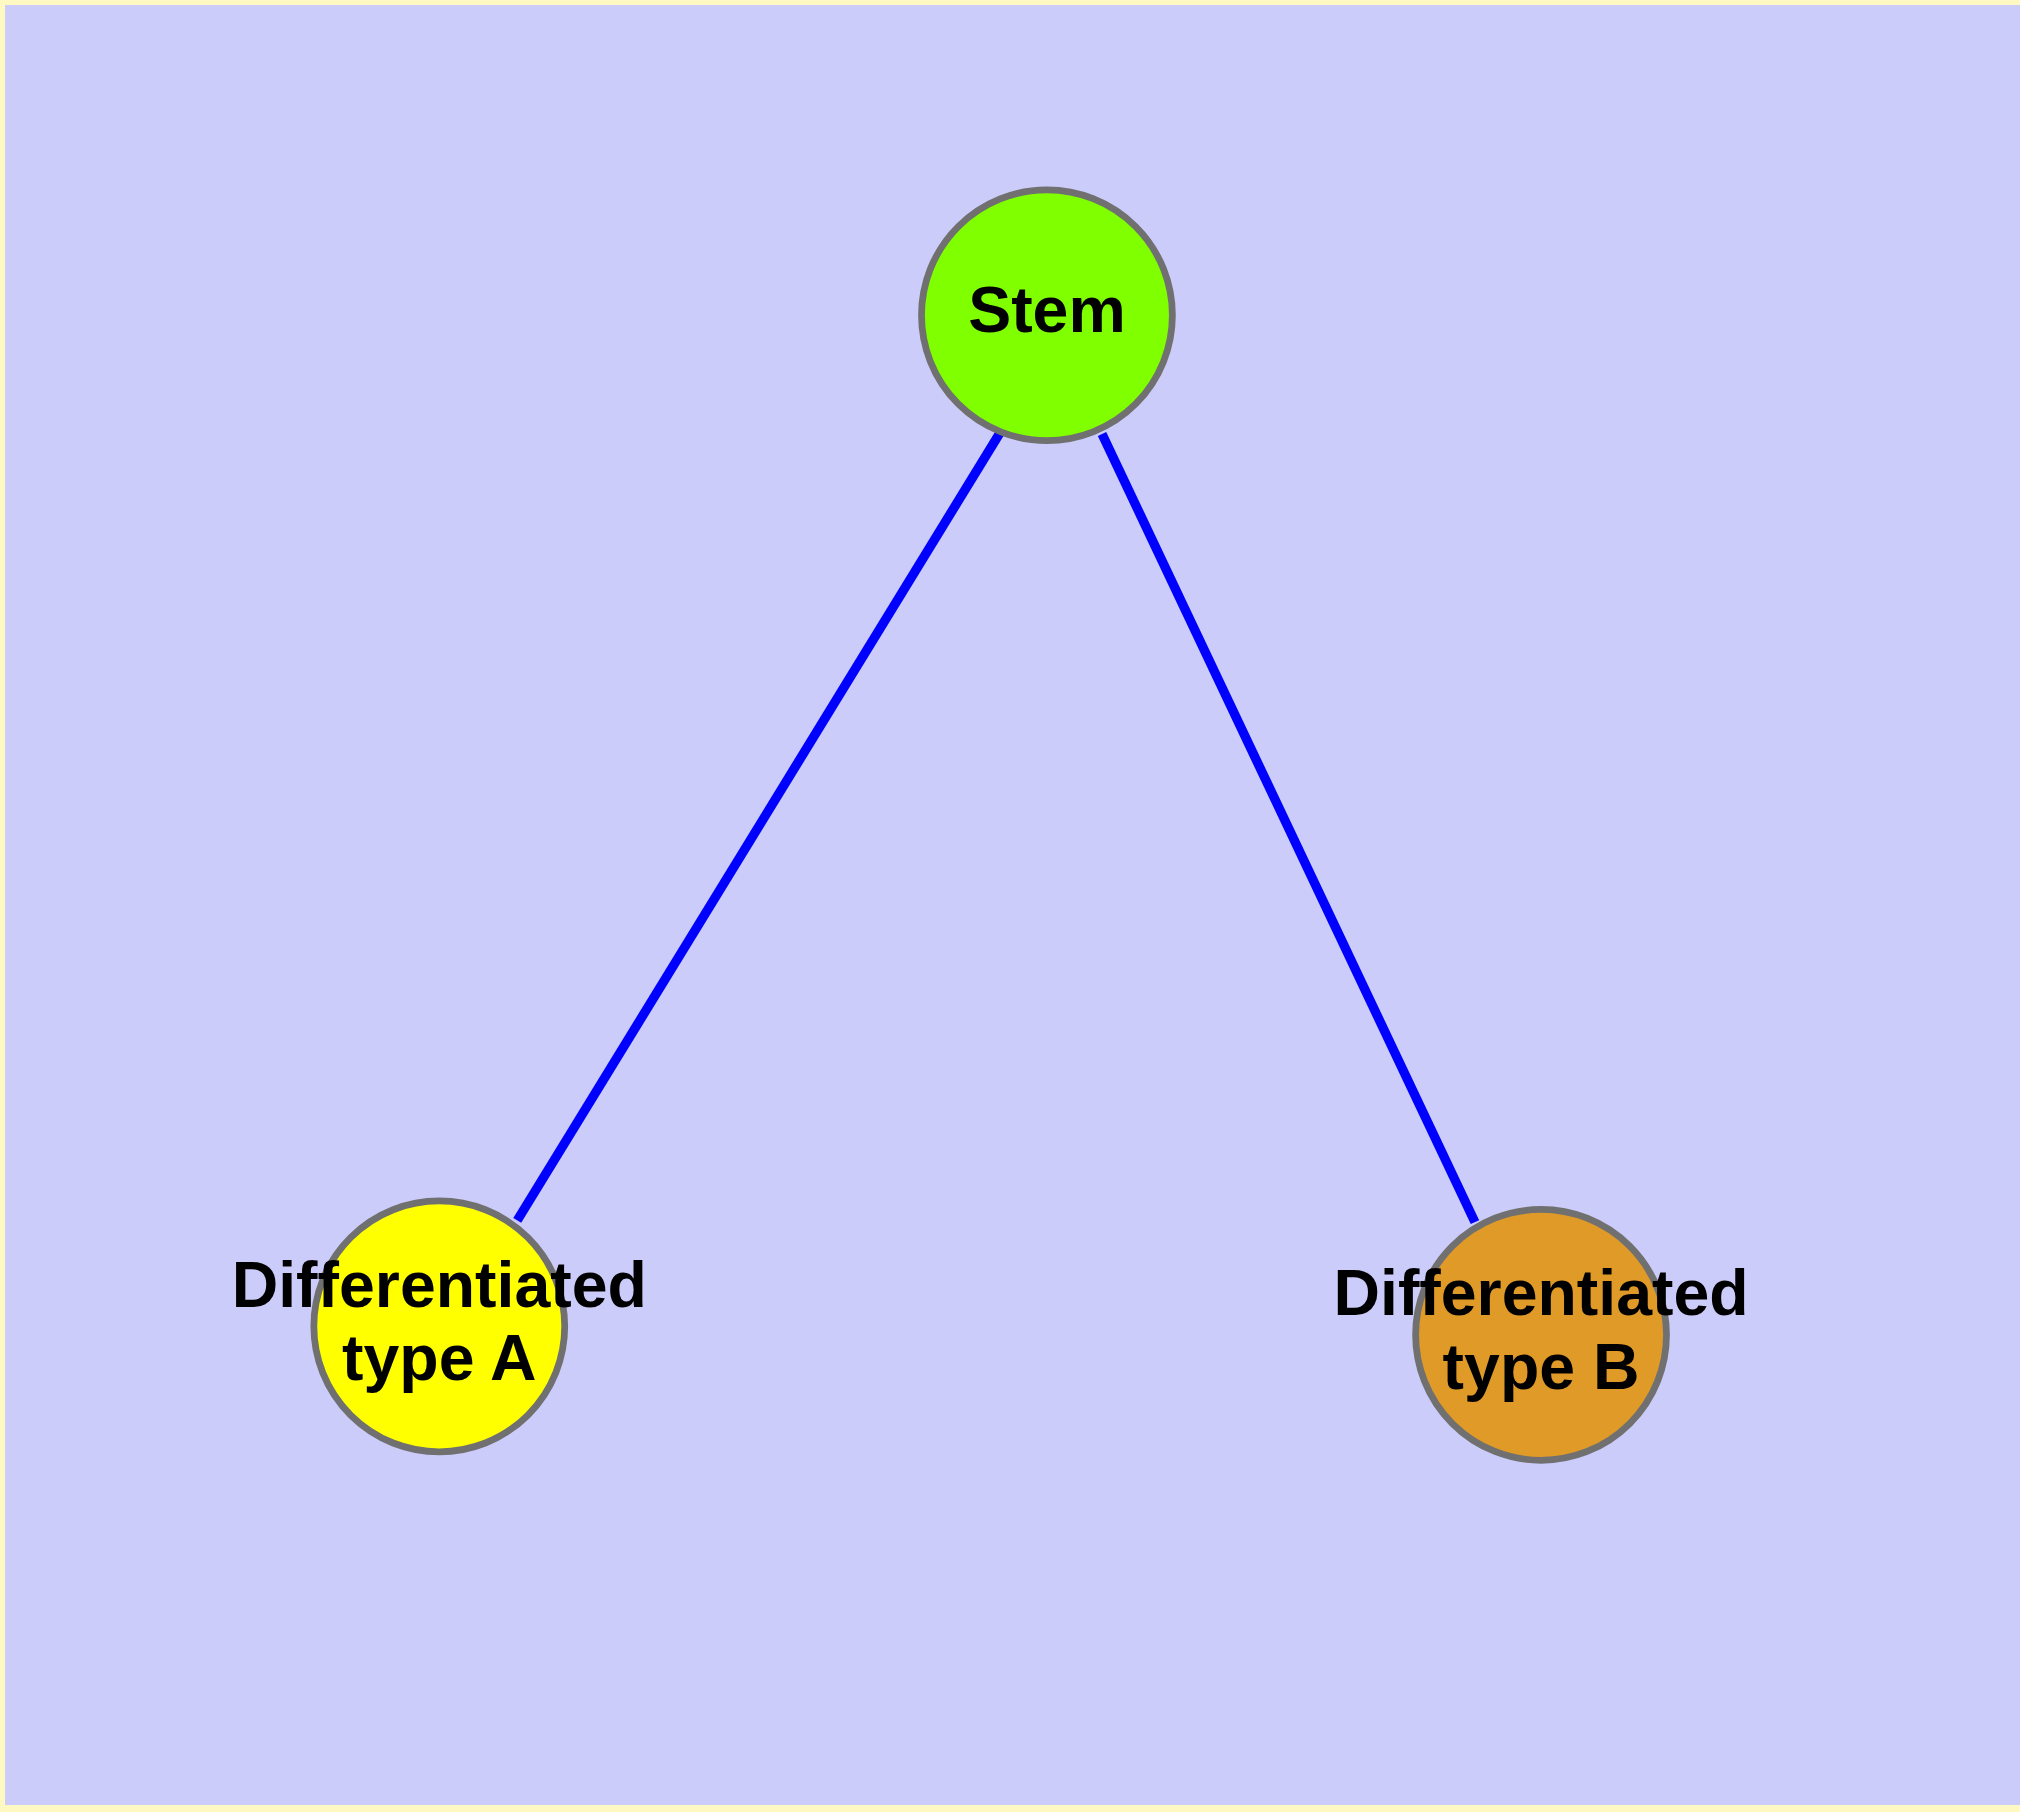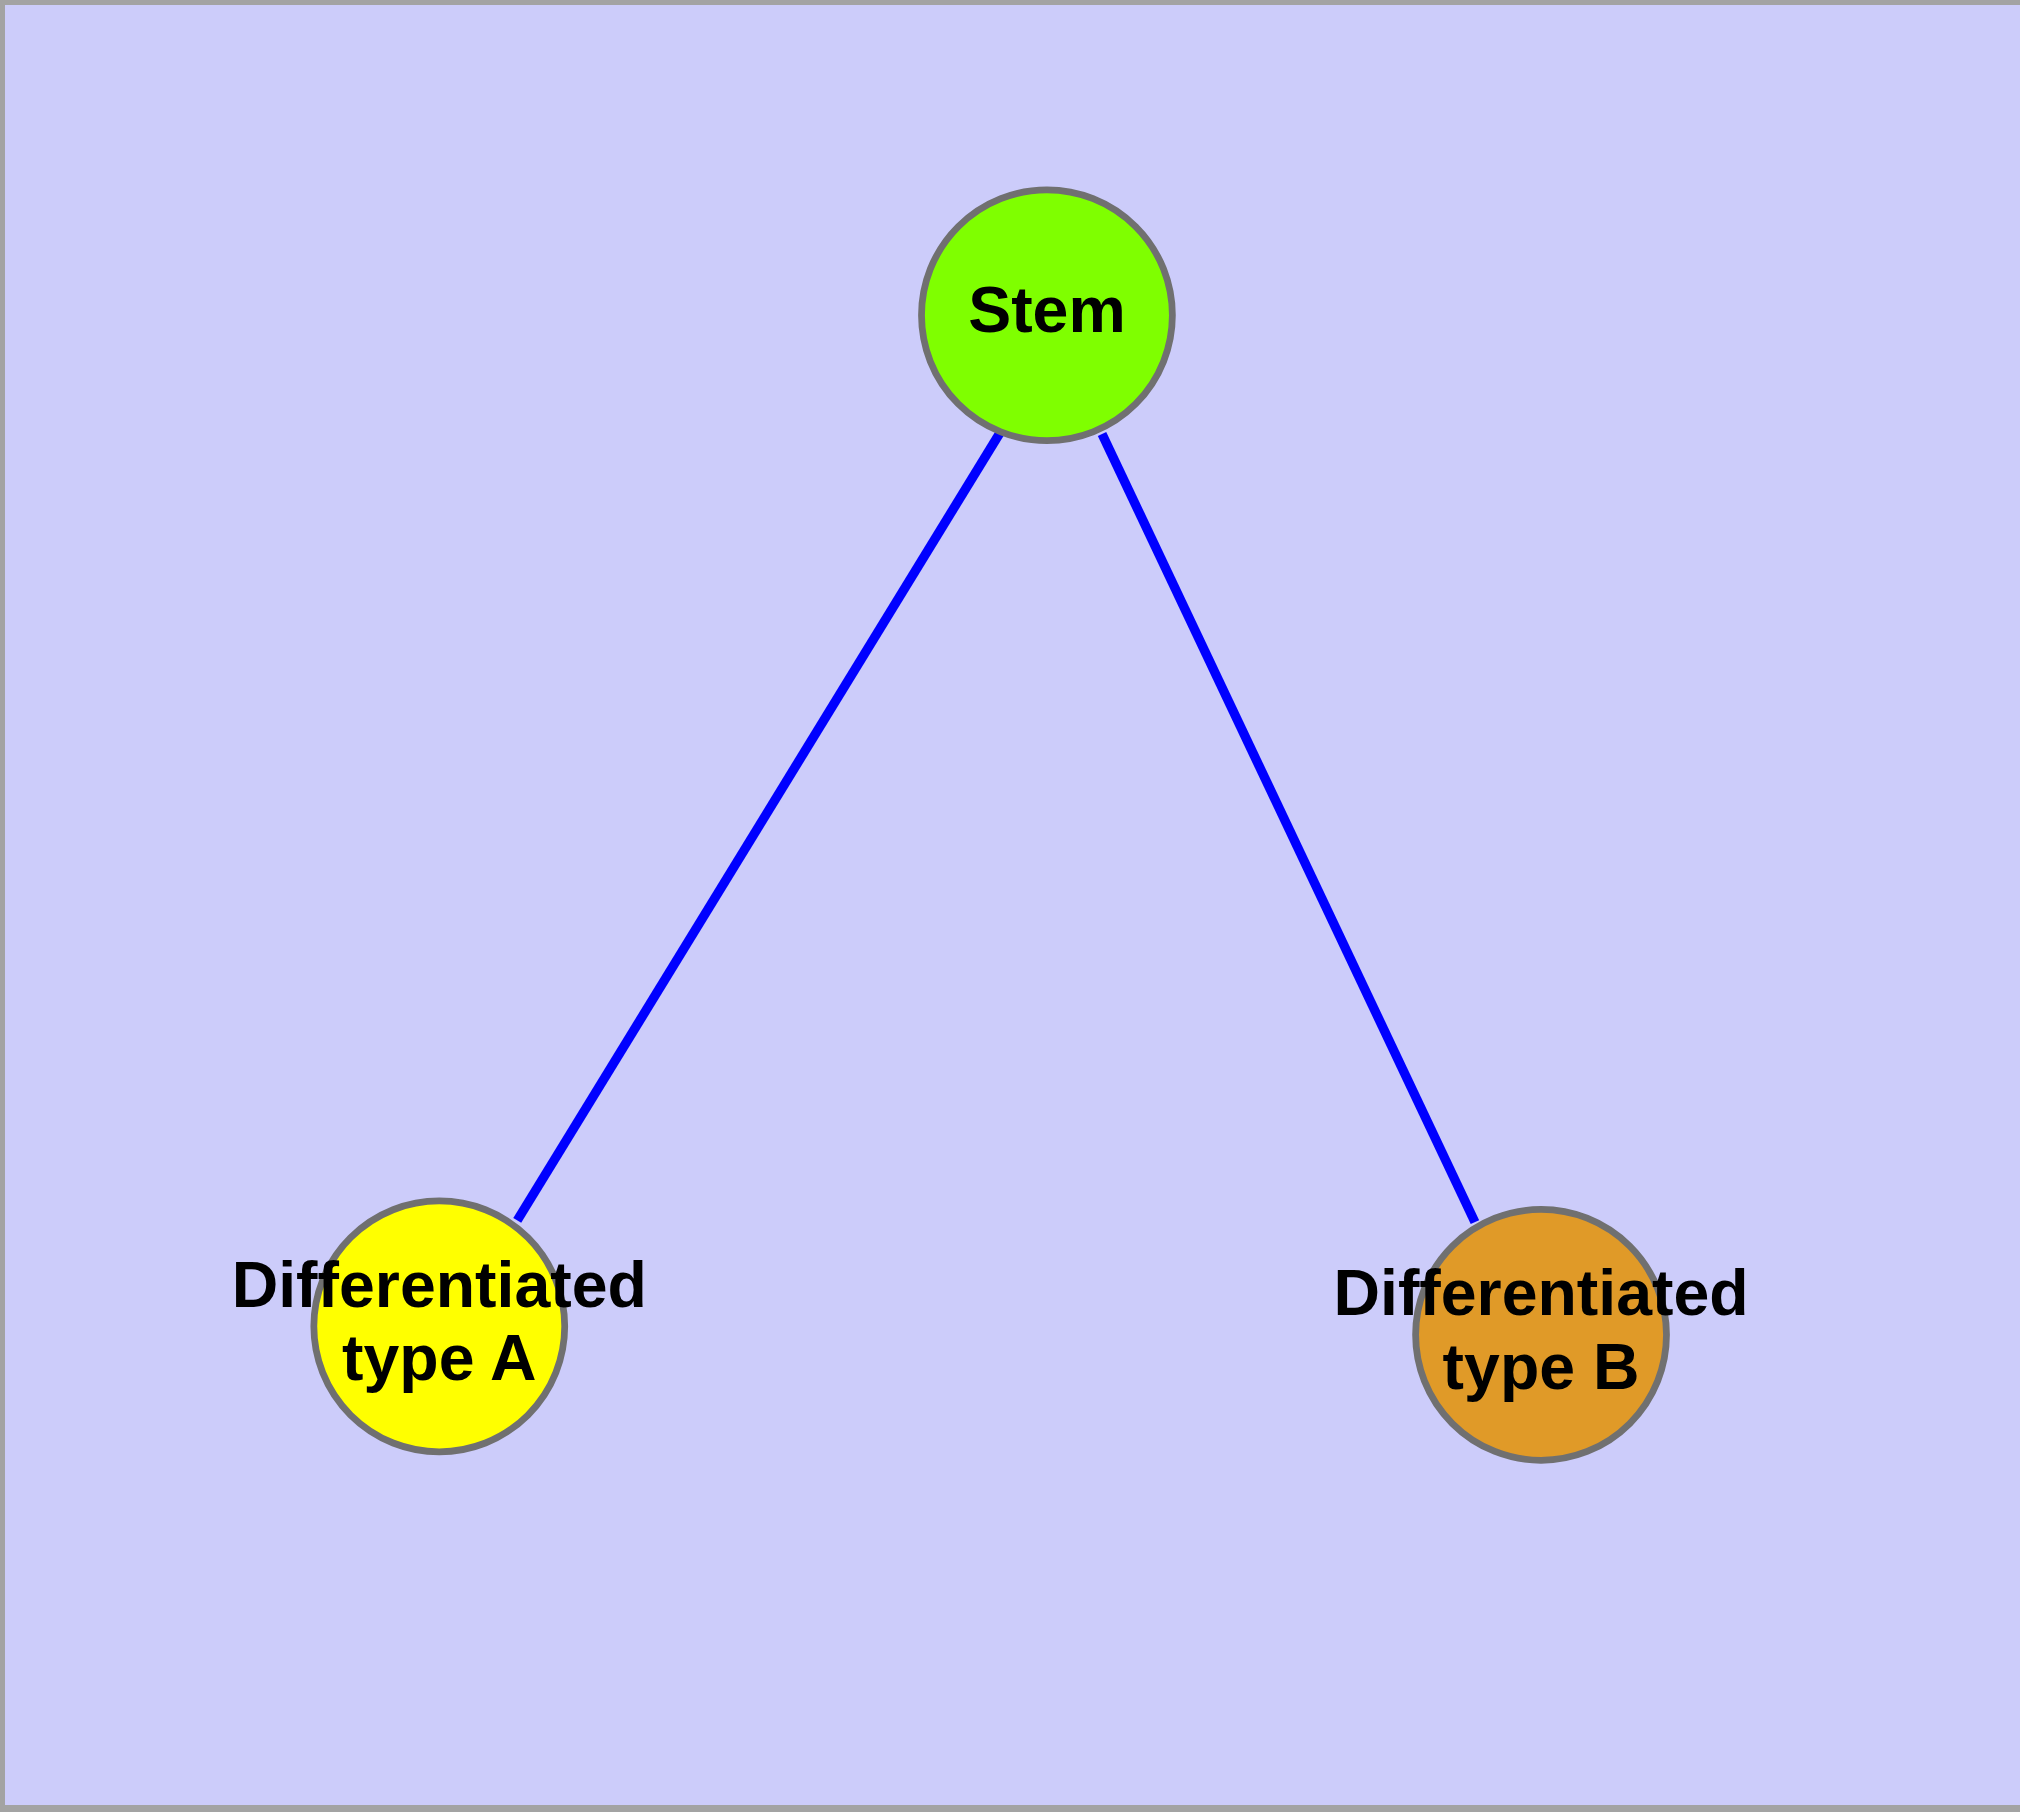--- a/index.html
+++ b/index.html
@@ -4,21 +4,21 @@
 <style>
   html, body {
     margin: 0;
     padding: 0;
     background: #ffffff;
   }
   #stage {
     position: relative;
     width: 2021px;
     height: 1812px;
-    background: #a3a3a3;
+    background: #fef9c3;
     overflow: hidden;
     font-family: "Liberation Sans", sans-serif;
   }
   #canvas-bg {
     position: absolute;
     left: 5.1px;
     top: 5.1px;
     width: 2015px;
     height: 1800px;
     background: #ccccfa;

